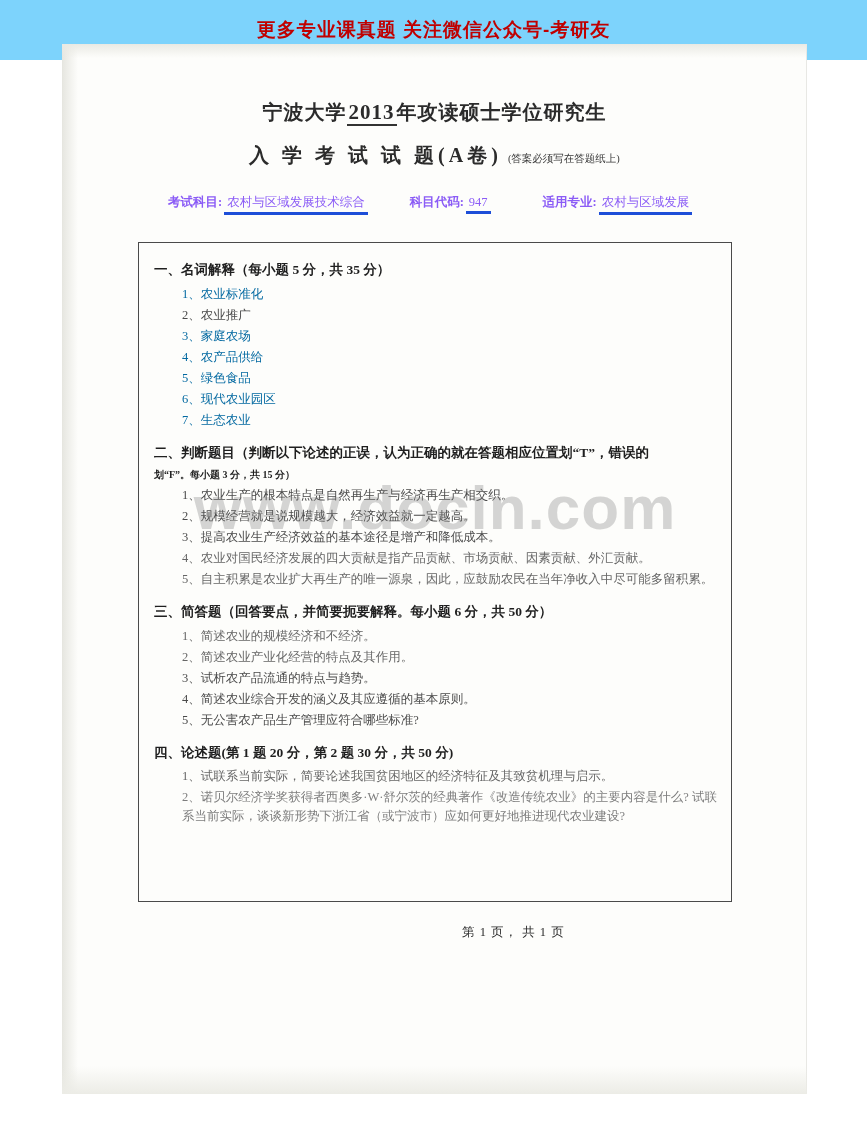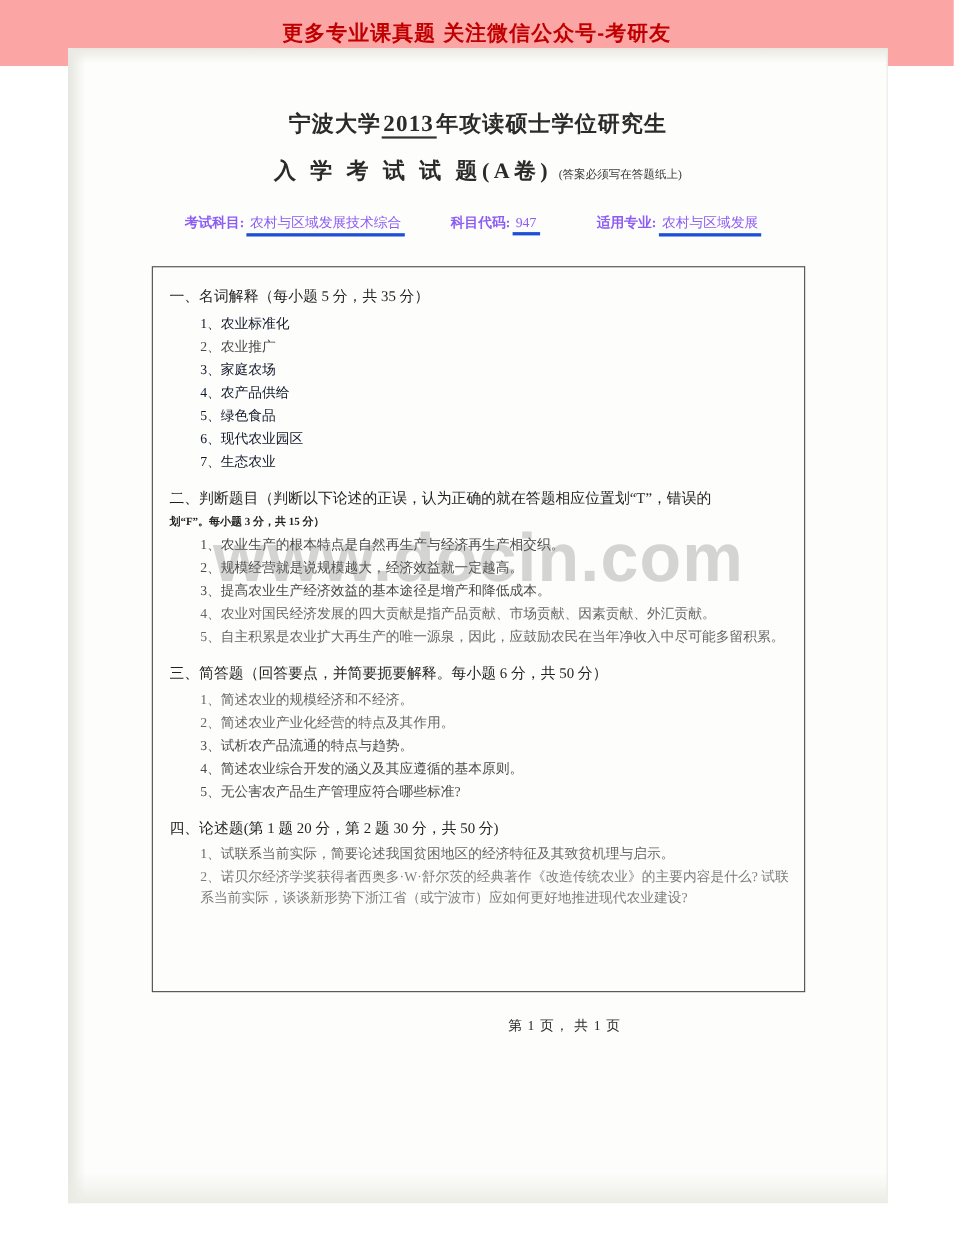--- a/index.html
+++ b/index.html
@@ -19,21 +19,21 @@
   
   .promo-banner {
     position: absolute;
     top: 0;
     left: 0;
     width: 867px;
     height: 60px;
     display: flex;
     align-items: center;
     justify-content: center;
-    background: #fca5a5;
+    background: #7dd3fc;
   }
   .promo-text {
     font-family: "Liberation Sans", sans-serif;
     font-weight: bold;
     font-size: 19px;
     color: #c00000;
     letter-spacing: 1px;
     white-space: nowrap;
   }
 
@@ -145,36 +145,36 @@
     width: 575px;
     font-size: 13px;
     line-height: 1.52;
     color: #262626;
   }
 
   .sec-head {
     margin-top: 13px;
     margin-bottom: 4px;
     font-size: 13.5px;
-    font-weight: normal;
+    font-weight: bold;
     color: #1f1f1f;
   }
   .sec-head.first { margin-top: 4px; }
   .sec-head-cont {
     font-size: 10px;
     font-weight: bold;
     color: #1f1f1f;
     margin-bottom: 4px;
   }
   .q-list { margin: 0; padding: 0; list-style: none; }
   .q-item {
     padding-left: 28px;
     margin: 2px 0;
     font-size: 12.5px;
-    color: #0f172a;
+    color: #0369a1;
   }
   .q-item.wrap { padding-left: 28px; text-indent: 0; }
 
   
   .fade-1 { color: #4a4a4a; }
   .fade-2 { color: #666; }
   .fade-3 { color: #7d7d7d; }
 
   
   .watermark {

